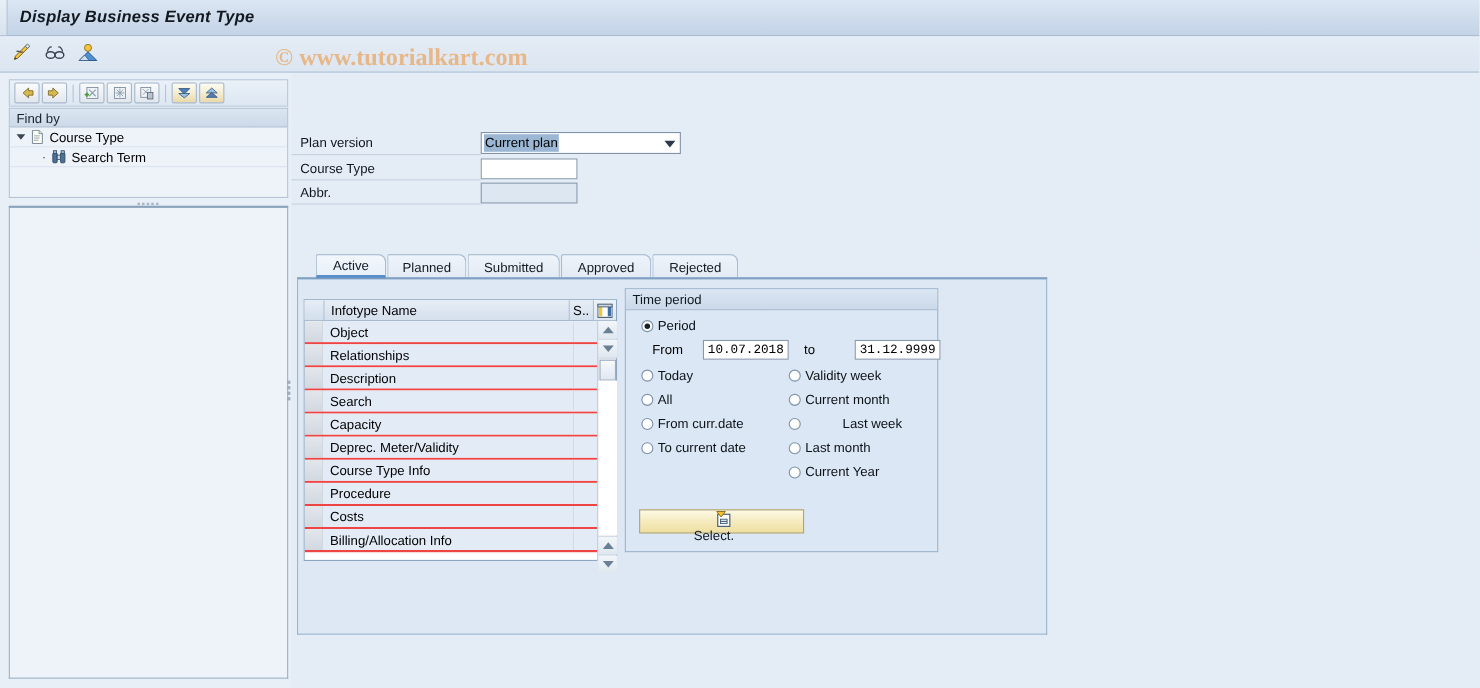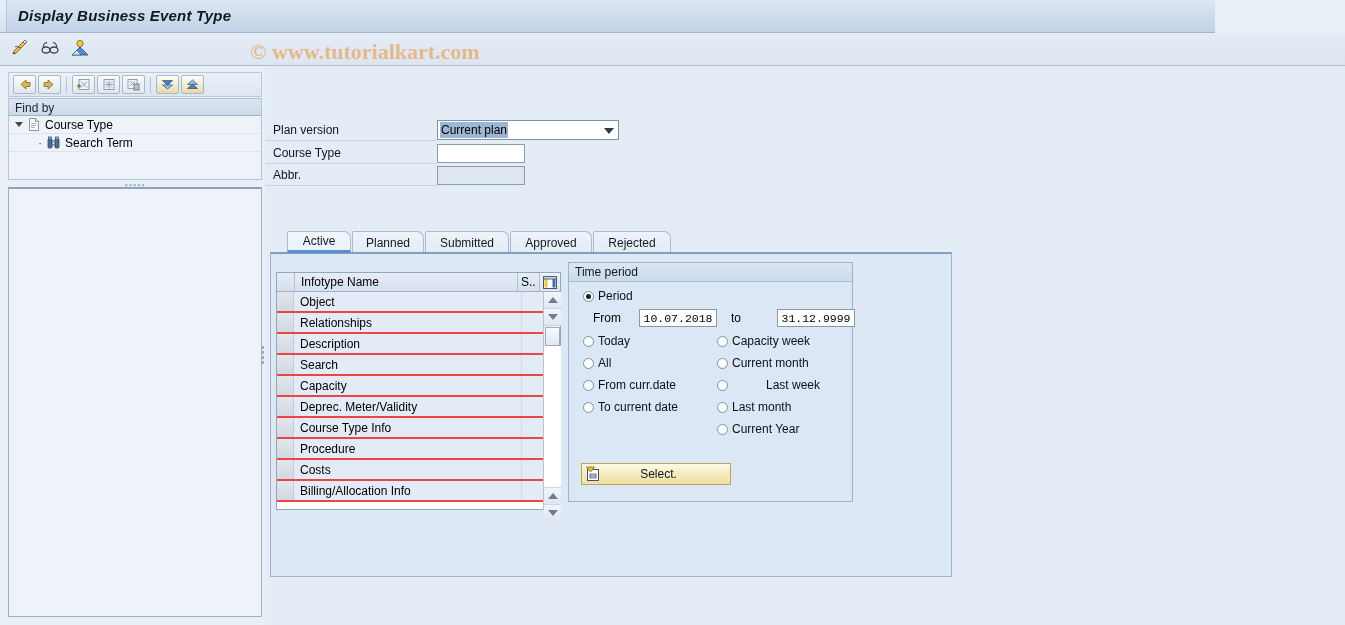--- a/index.html
+++ b/index.html
@@ -14,21 +14,21 @@
     font-size: 12px;
     color: #000;
     overflow: hidden;
     position: relative;
   }
 
   
   .titlebar {
     position: absolute;
     left: 0; top: 0;
-    width: 1215px; height: 33px;
+    width: 1345px; height: 33px;
     background: linear-gradient(to bottom, #dbe7f3 0%, #cfdcec 50%, #c3d3e6 100%);
     border-bottom: 1px solid #9fb4cc;
     box-sizing: border-box;
   }
   .titlebar-left-edge {
     position: absolute;
     left: 0; top: 0;
     width: 7px; height: 32px;
     background: linear-gradient(to bottom, #e8eff7, #d7e2ef);
     border-right: 1px solid #b6c6da;
@@ -459,20 +459,21 @@
     position: absolute;
     left: 12px; top: 200px;
     width: 150px; height: 22px;
     background: linear-gradient(to bottom, #fdf9e6 0%, #f6ecc2 45%, #eedfa0 100%);
     border: 1px solid #b6a463;
     box-sizing: border-box;
     display: flex;
     align-items: center;
     font-size: 12px;
     color: #10161d;
+    flex-direction: column;
   }
   .selectbtn .btnicon { margin: 0 0 0 3px; display: flex; }
   .selectbtn .btnlabel { flex: 1; text-align: center; padding-right: 14px; }
 </style>
 </head>
 <body>
 
 <div class="titlebar">
   <div class="titlebar-left-edge"></div>
   <div class="title-text">Display Business Event Type</div>
@@ -755,21 +756,21 @@
         <span class="rdot"></span>
         <span>From curr.date</span>
       </div>
       <div style="position:absolute; left:14px; top:137px;" class="radio">
         <span class="rdot"></span>
         <span>To current date</span>
       </div>
 
       <div style="position:absolute; left:148px; top:71px;" class="radio">
         <span class="rdot"></span>
-        <span>Capacity week</span>
+        <span>Validity week</span>
       </div>
       <div style="position:absolute; left:148px; top:93px;" class="radio">
         <span class="rdot"></span>
         <span>Current month</span>
       </div>
       <div style="position:absolute; left:148px; top:115px;gap:34px;" class="radio">
         <span class="rdot"></span>
         <span>Last week</span>
       </div>
       <div style="position:absolute; left:148px; top:137px;" class="radio">

